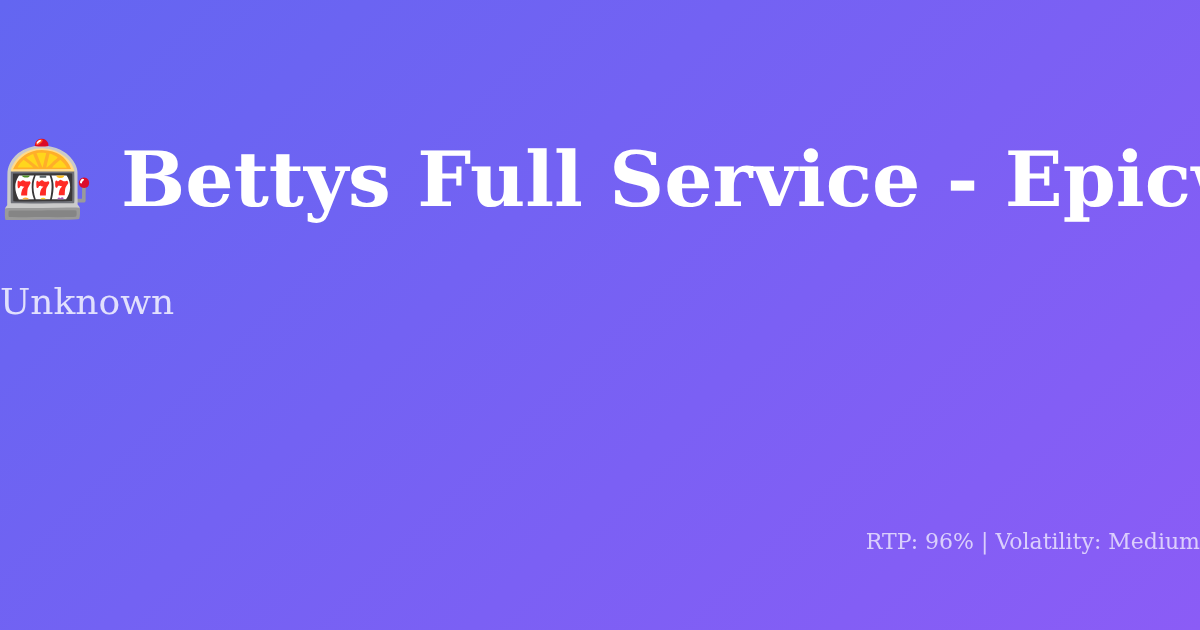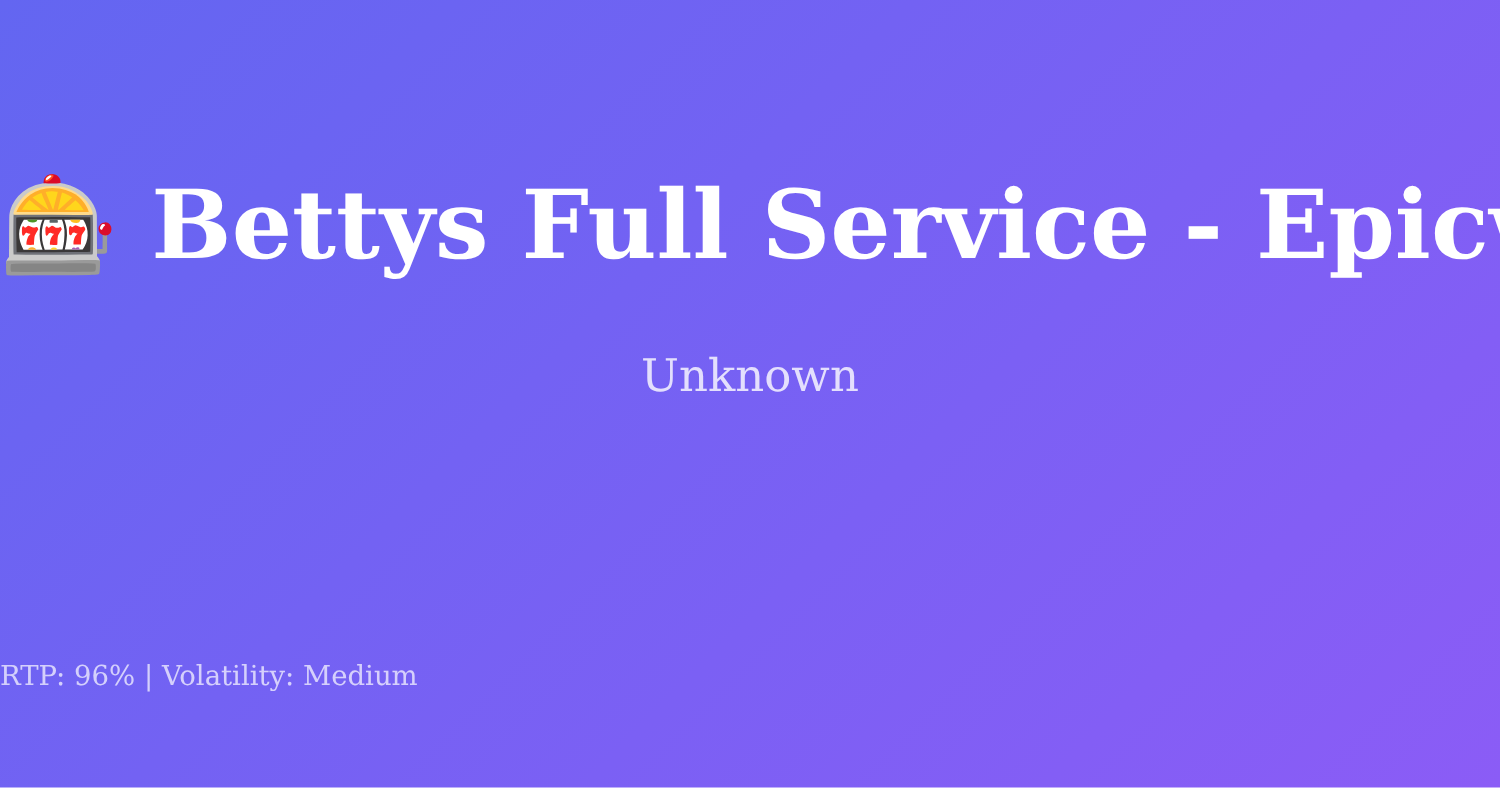--- a/index.html
+++ b/index.html
@@ -56,39 +56,39 @@
     margin: 0;
     padding: 0;
     white-space: nowrap;
     overflow: visible;
     text-rendering: geometricPrecision;
   }
 
   .og-subtitle {
     display: block;
     width: 1200px;
-    text-align: center;
+    text-align: left;
     font-family: "DejaVu Serif", "Liberation Serif", serif;
     font-size: 36px;
     font-weight: normal;
     line-height: 1.2;
     color: rgba(255, 255, 255, 0.80);
     margin: 0;
     padding: 0;
     margin-top: 58px;
     white-space: nowrap;
   }
 
   
   .og-meta {
     position: absolute;
     left: 0;
     top: 528px;
     width: 1200px;
-    text-align: left;
+    text-align: right;
     font-family: "DejaVu Serif", "Liberation Serif", serif;
     font-size: 22px;
     font-weight: normal;
     line-height: 1.3;
     color: rgba(255, 255, 255, 0.70);
     white-space: nowrap;
     margin: 0;
     padding: 0;
   }
 </style>

